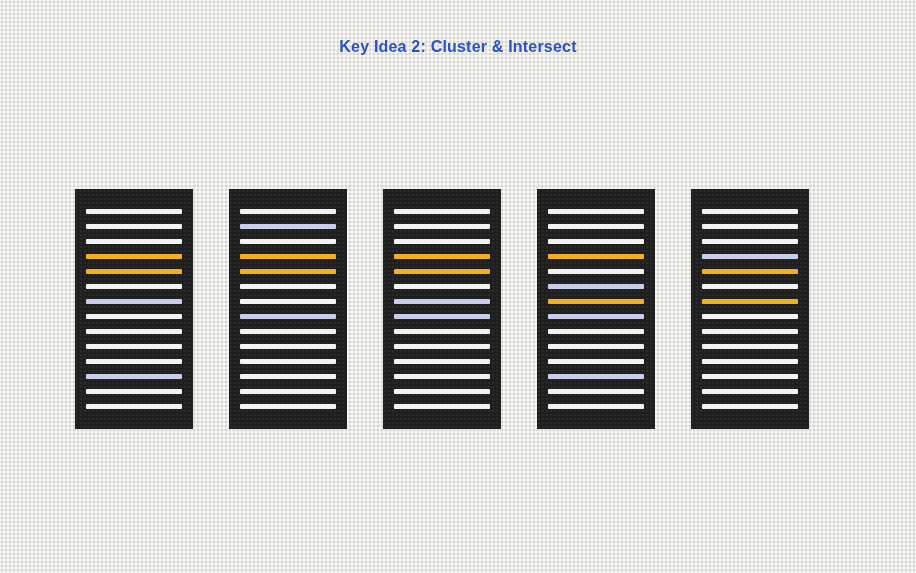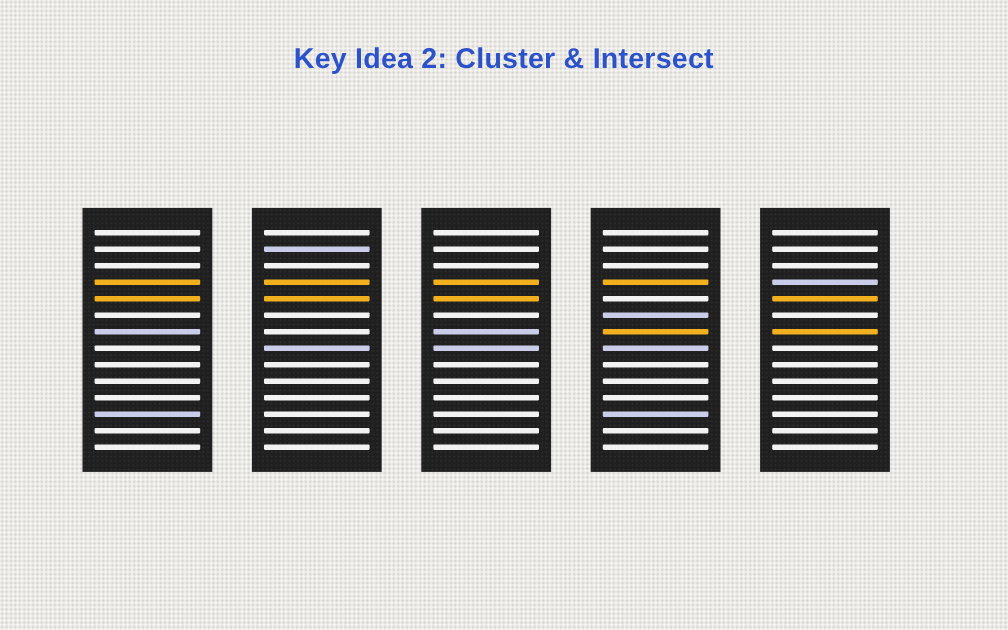--- a/index.html
+++ b/index.html
@@ -21,21 +21,21 @@
     background-size: 4px 4px, 4px 4px;
     background-position: 0 0, 2px 2px;
   }
 
   .slide-title {
     position: absolute;
     top: 38px;
     left: 0;
     width: 100%;
     text-align: center;
-    font-size: 26px;
+    font-size: 16px;
     font-weight: bold;
     letter-spacing: 0.2px;
     color: var(--title-color, #2b52c8);
   }
 
   .cards-row {
     position: absolute;
     top: 189px;
     left: 75px;
     display: flex;

